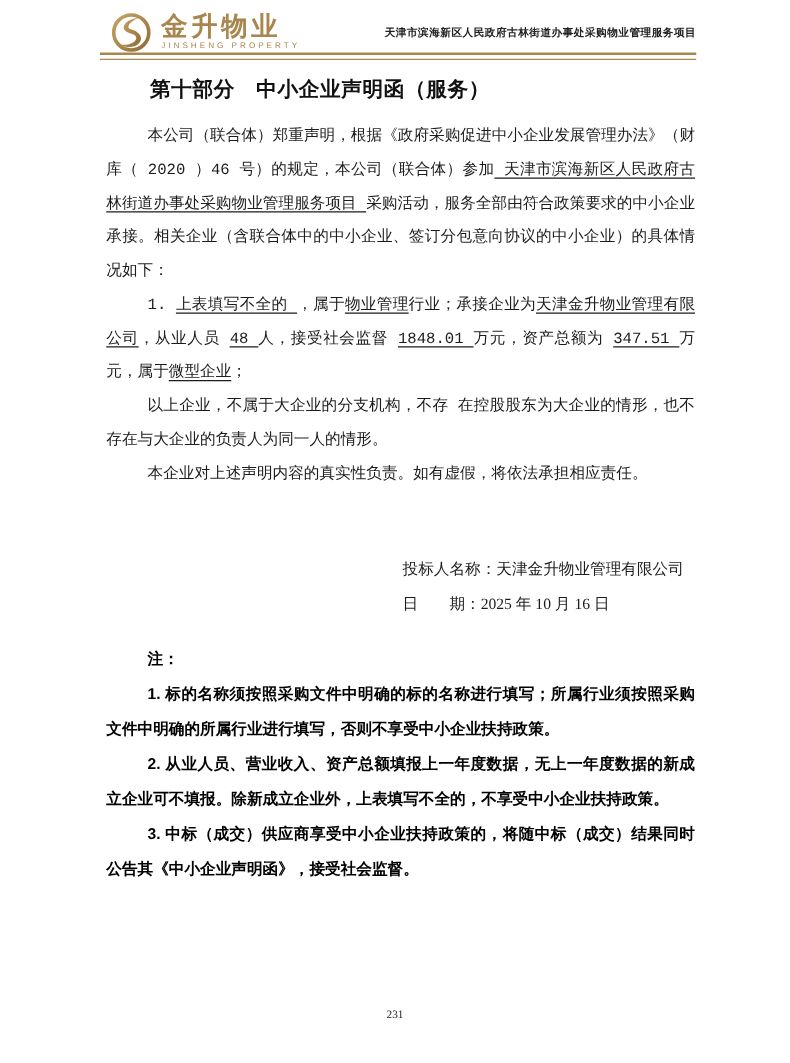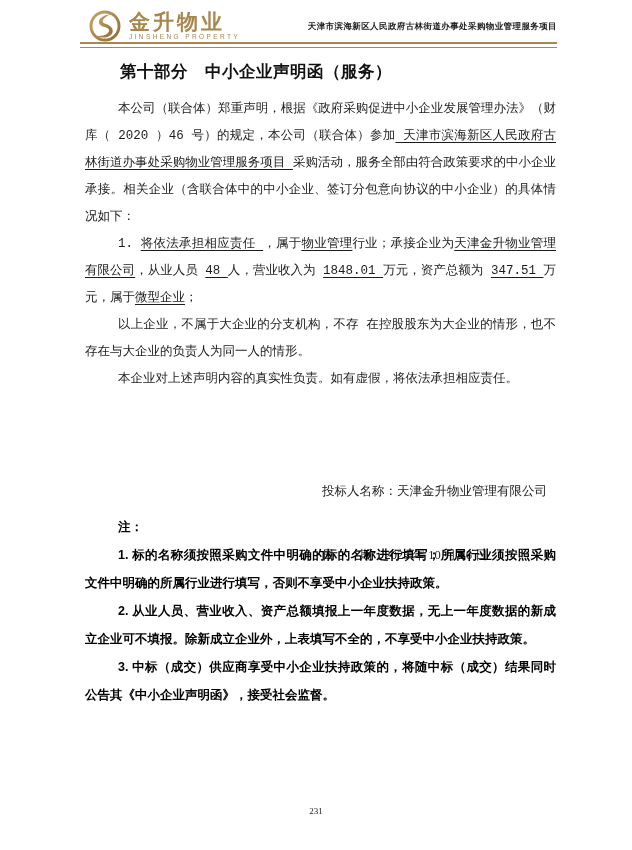--- a/index.html
+++ b/index.html
@@ -32,21 +32,21 @@
   }
   
   .doc-body{
     position:absolute;top:96px;left:85px;width:471px;
     font-size:12.5px;line-height:27px;text-align:justify;font-family:Liberation Mono, monospace;
   }
   .doc-body p{margin:0;text-indent:33px;}
   .u{text-decoration:underline;text-underline-offset:3px;text-decoration-thickness:1px;}
   
   .signature{position:absolute;left:322px;top:441px;font-size:12.5px;line-height:28px;}
-  .sig-row{white-space:nowrap;margin-top:36px;}
+  .sig-row{white-space:nowrap;}
   
   .notes{
     position:absolute;top:513px;left:85px;width:471px;
     font-family:"Liberation Sans","DejaVu Sans",sans-serif;
     font-size:12.5px;line-height:28px;font-weight:bold;color:#000;text-align:justify;
   }
   .notes p{margin:0;text-indent:33px;}
   
   .pagenum{position:absolute;top:806px;left:0;width:632px;text-align:center;font-size:9px;color:#222;}
 </style>
@@ -77,21 +77,21 @@
   </div>
 
   <div class="project-title">天津市滨海新区人民政府古林街道办事处采购物业管理服务项目</div>
   <div class="rule-thick"></div>
   <div class="rule-thin"></div>
 
   <h1 class="doc-title">第十部分　中小企业声明函（服务）</h1>
 
   <section class="doc-body">
     <p><span>本公司（联合体）郑重声明，根据《政府采购促进中小企业发展管理办法》（财库（ 2020 ）46 号）的规定，本公司（联合体）参加</span><span class="u"> 天津市滨海新区人民政府古林街道办事处采购物业管理服务项目 </span><span>采购活动，服务全部由符合政策要求的中小企业承接。相关企业（含联合体中的中小企业、签订分包意向协议的中小企业）的具体情况如下：</span></p>
-    <p><span>1. </span><span class="u">将依法承担相应责任 </span><span>，属于</span><span class="u">物业管理</span><span>行业；承接企业为</span><span class="u">天津金升物业管理有限公司</span><span>，从业人员 </span><span class="u">48 </span><span>人，营业收入为 </span><span class="u">1848.01 </span><span>万元，资产总额为 </span><span class="u">347.51 </span><span>万元，属于</span><span class="u">微型企业</span><span>；</span></p>
+    <p><span>1. </span><span class="u">上表填写不全的 </span><span>，属于</span><span class="u">物业管理</span><span>行业；承接企业为</span><span class="u">天津金升物业管理有限公司</span><span>，从业人员 </span><span class="u">48 </span><span>人，接受社会监督 </span><span class="u">1848.01 </span><span>万元，资产总额为 </span><span class="u">347.51 </span><span>万元，属于</span><span class="u">微型企业</span><span>；</span></p>
     <p><span>以上企业，不属于大企业的分支机构，不存 在控股股东为大企业的情形，也不存在与大企业的负责人为同一人的情形。</span></p>
     <p><span>本企业对上述声明内容的真实性负责。如有虚假，将依法承担相应责任。</span></p>
   </section>
 
   <section class="signature">
     <div class="sig-row">
       <span>投标人名称：</span><span>天津金升物业管理有限公司</span>
     </div>
     <div class="sig-row">
       <span>日　　期：</span><span>2025 年 10 月 16 日</span>

